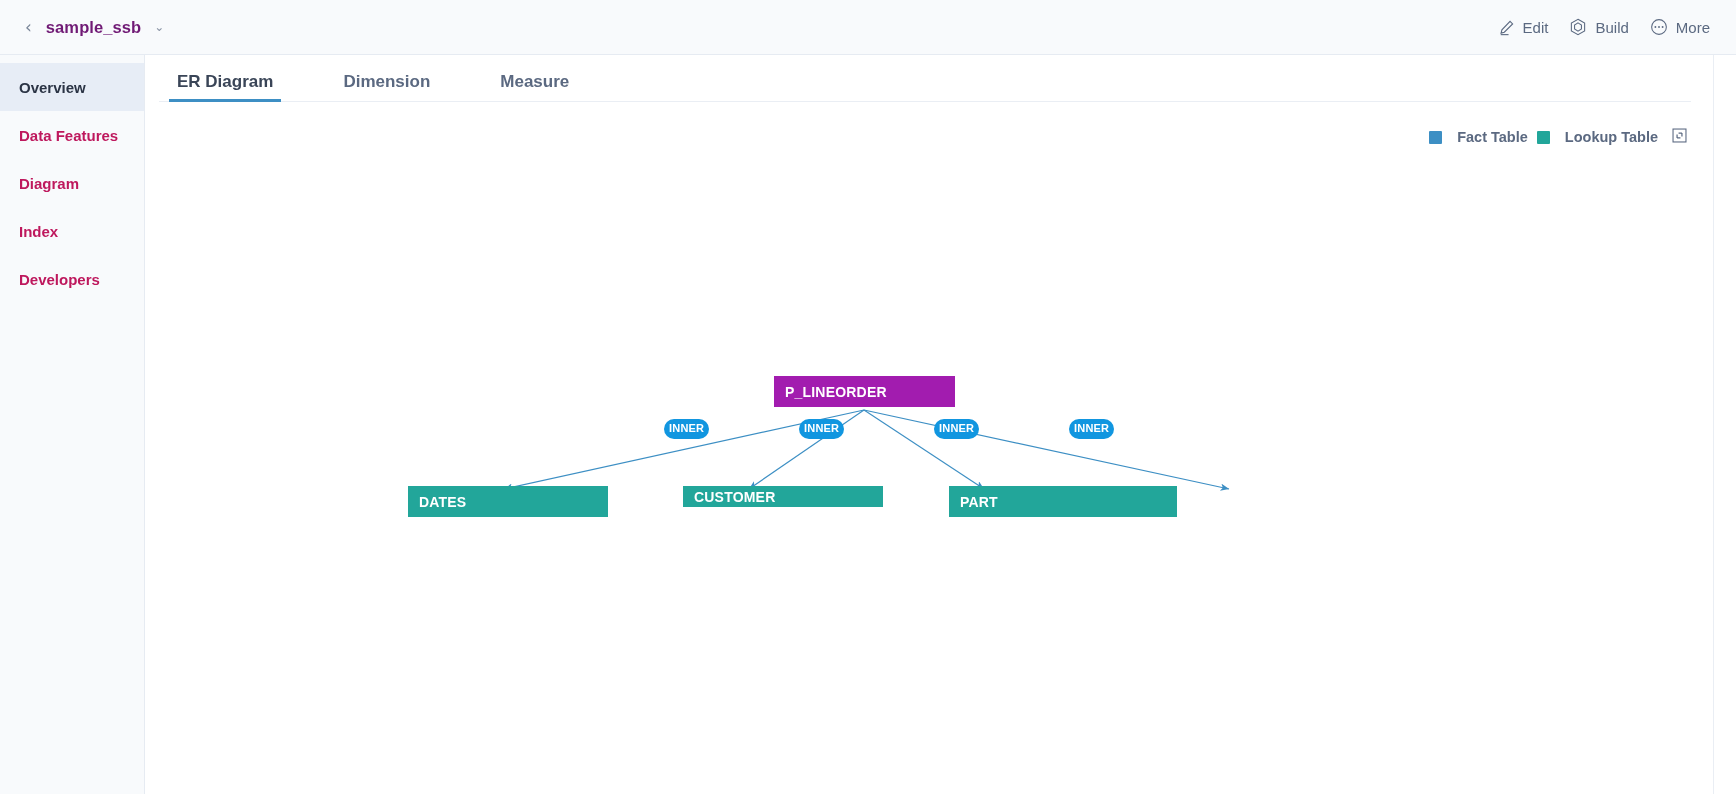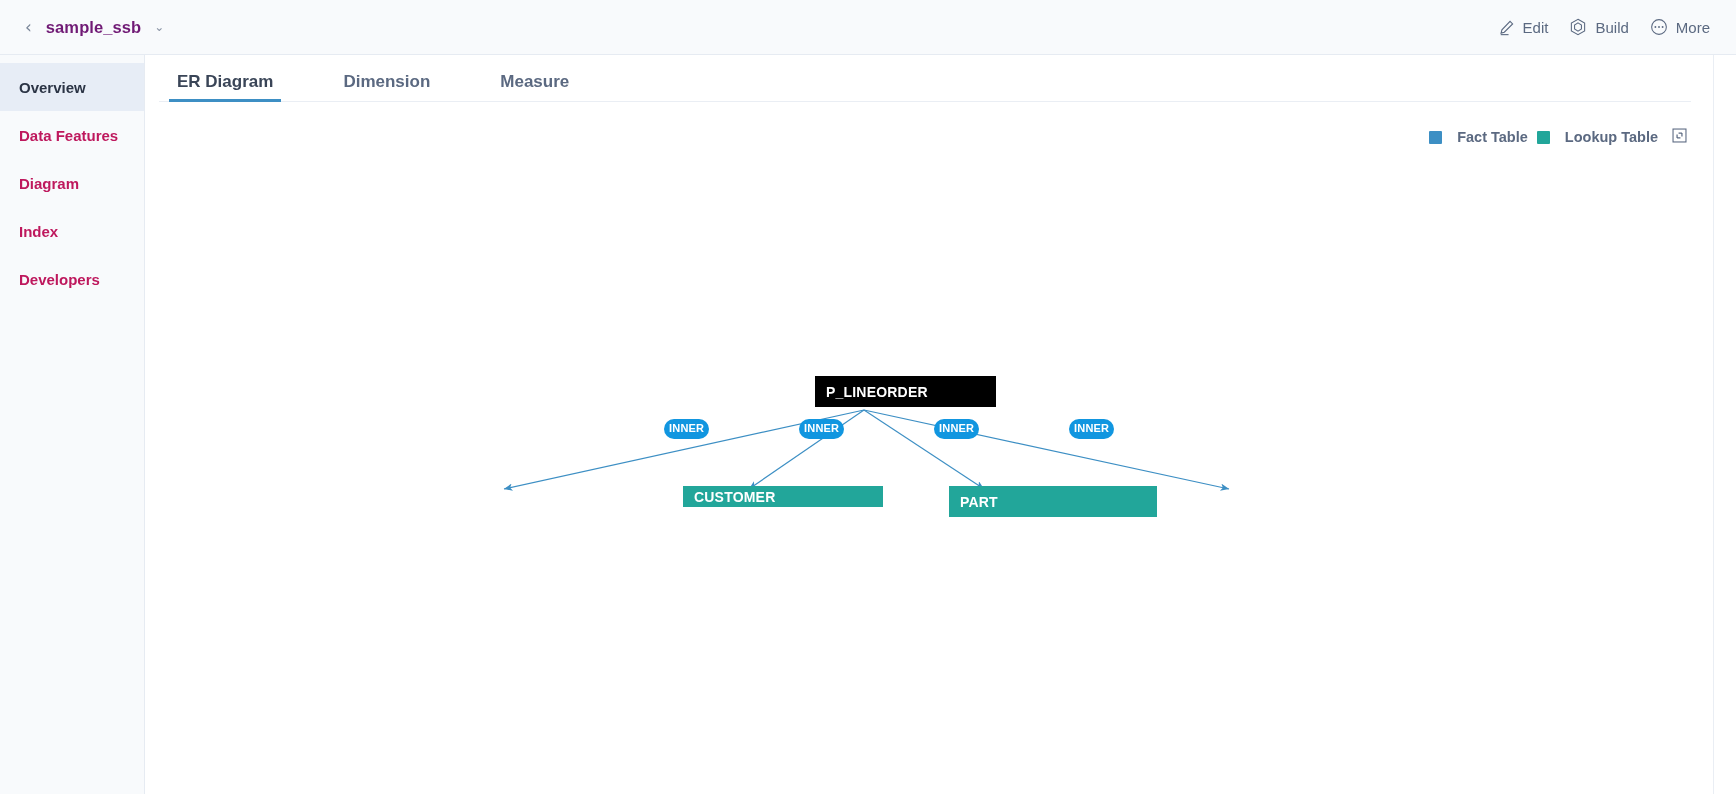--- a/index.html
+++ b/index.html
@@ -199,21 +199,21 @@
     position: absolute;
     box-sizing: border-box;
     display: flex;
     align-items: center;
     padding-left: 11px;
     color: #ffffff;
     font-size: 14px;
     letter-spacing: .2px;
     cursor: pointer;
   }
-  .node.fact   { background: #000000; margin-left: 41px; }
+  .node.fact   { background: #a21caf; }
   .node.lookup { background: #22a69a; }
 
   .join-badge {
     position: absolute;
     background: #1196e0;
     color: #ffffff;
     font-size: 11px;
     line-height: 1;
     padding: 4px 5px 5px 5px;
     border-radius: 10px;
@@ -358,24 +358,27 @@
           <div class="join-badge" style="left:640px; top:317px;">
             <span>INNER</span>
           </div>
           <div class="join-badge" style="left:775px; top:317px;">
             <span>INNER</span>
           </div>
           <div class="join-badge" style="left:910px; top:317px;">
             <span>INNER</span>
           </div>
 
+          <div class="node lookup" style="left:249px; top:384px; width:200px; height:31px;">
+            <span>DATES</span>
+          </div>
           <div class="node lookup" style="left:524px; top:384px; width:200px; height:21px;">
             <span>CUSTOMER</span>
           </div>
-          <div class="node lookup" style="left:790px; top:384px; width:208px; height:31px;">
+          <div class="node lookup" style="left:790px; top:384px; width:228px; height:31px;">
             <span>PART</span>
           </div>
 
         </div>
       </div>
     </div>
 
     <div class="right-rail"></div>
 
   </div>

